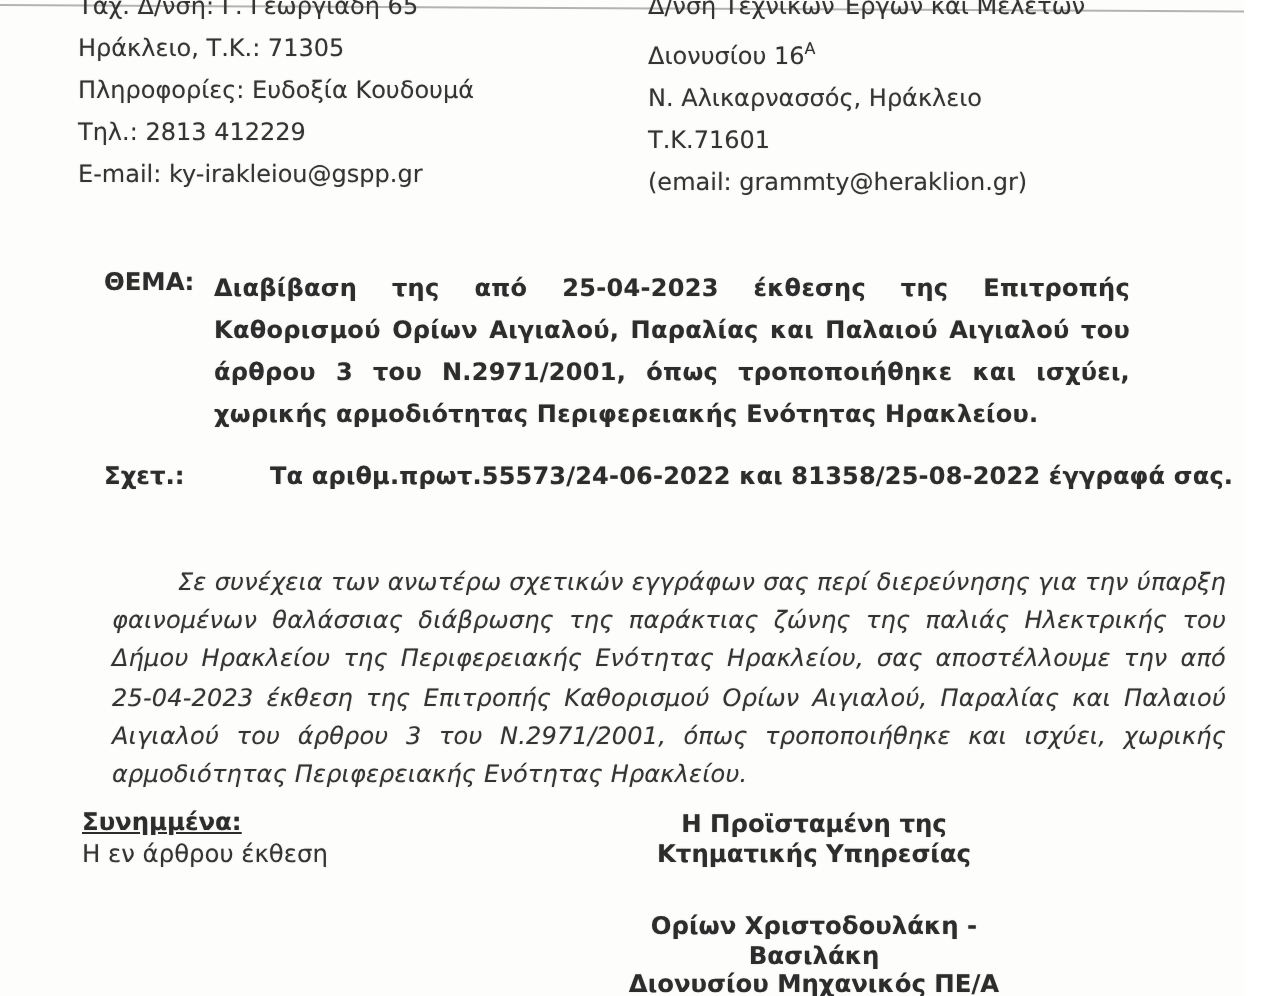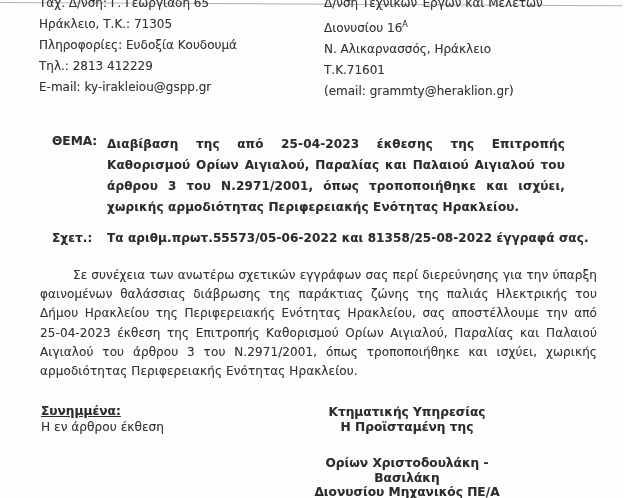--- a/index.html
+++ b/index.html
@@ -45,34 +45,35 @@
     font-weight: bold; color: #2d2d2d;
     font-size: 12.2px;
   }
   .subject-row { top: 134px; }
   .subject-text {
     width: 458px;
     font-weight: bold; color: #2d2d2d;
     font-size: 12px; line-height: 21px;
     text-align: justify; letter-spacing: 0.15px;
   }
-  .ref-row { top: 231px; }
+  .ref-row { top: 231px; gap: 28px; }
   .ref-text {
     font-weight: bold; color: #2d2d2d;
     font-size: 12px; white-space: nowrap; letter-spacing: 0.1px;
   }
 
   
   .body-par {
     position: absolute;
     left: 40px; top: 266px;
-    width: 557px; margin: 0;
+    width: 557px; margin: 16px;
     font-size: 12px; line-height: 19.2px;
     text-align: justify; text-indent: 33px;
     letter-spacing: 0.1px;
+    font-style: italic;
   }
 
   
   .attachments { position: absolute; left: 41px; top: 403px; font-size: 12.2px; line-height: 16px; }
   .att-label { font-weight: bold; color: #2d2d2d; text-decoration: underline; }
   .att-item { }
 
   
   .signature {
     position: absolute;
@@ -108,31 +109,31 @@
     <div class="hl">(email: grammty@heraklion.gr)</div>
   </div>
 
   <div class="row subject-row">
     <div class="label">ΘΕΜΑ:</div>
     <div class="subject-text">Διαβίβαση της από 25-04-2023 έκθεσης της Επιτροπής Καθορισμού Ορίων Αιγιαλού, Παραλίας και Παλαιού Αιγιαλού του άρθρου 3 του Ν.2971/2001, όπως τροποποιήθηκε και ισχύει, χωρικής αρμοδιότητας Περιφερειακής Ενότητας Ηρακλείου.</div>
   </div>
 
   <div class="row ref-row">
     <div class="label">Σχετ.:</div>
-    <div class="ref-text">Τα αριθμ.πρωτ.55573/05-06-2022 και 81358/25-08-2022 έγγραφά σας.</div>
+    <div class="ref-text">Τα αριθμ.πρωτ.55573/24-06-2022 και 81358/25-08-2022 έγγραφά σας.</div>
   </div>
 
   <p class="body-par">Σε συνέχεια των ανωτέρω σχετικών εγγράφων σας περί διερεύνησης για την ύπαρξη φαινομένων θαλάσσιας διάβρωσης της παράκτιας ζώνης της παλιάς Ηλεκτρικής του Δήμου Ηρακλείου της Περιφερειακής Ενότητας Ηρακλείου, σας αποστέλλουμε την από 25-04-2023 έκθεση της Επιτροπής Καθορισμού Ορίων Αιγιαλού, Παραλίας και Παλαιού Αιγιαλού του άρθρου 3 του Ν.2971/2001, όπως τροποποιήθηκε και ισχύει, χωρικής αρμοδιότητας Περιφερειακής Ενότητας Ηρακλείου.</p>
 
   <div class="attachments">
     <div class="att-label">Συνημμένα:</div>
     <div class="att-item">Η εν άρθρου έκθεση</div>
   </div>
 
   <div class="signature">
+    <div class="sig-title">Η Προϊσταμένη της</div>
     <div class="sig-title">Κτηματικής Υπηρεσίας</div>
-    <div class="sig-title">Η Προϊσταμένη της</div>
     <div class="sig-gap"></div>
     <div class="sig-name">Ορίων Χριστοδουλάκη - Βασιλάκη</div>
     <div class="sig-role">Διονυσίου Μηχανικός ΠΕ/Α</div>
   </div>
 
 </div>
 
 </body></html>

